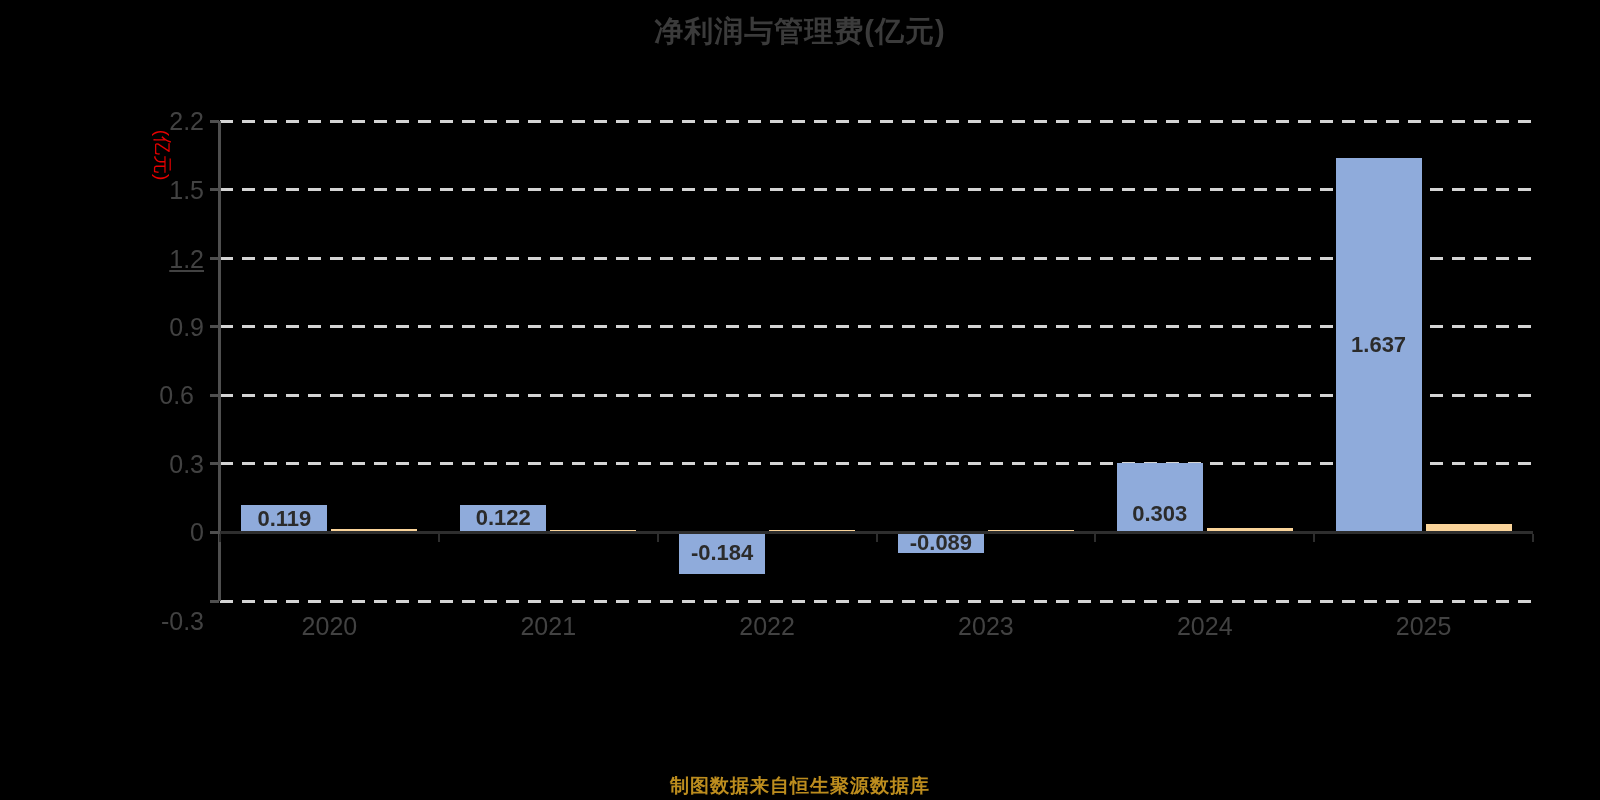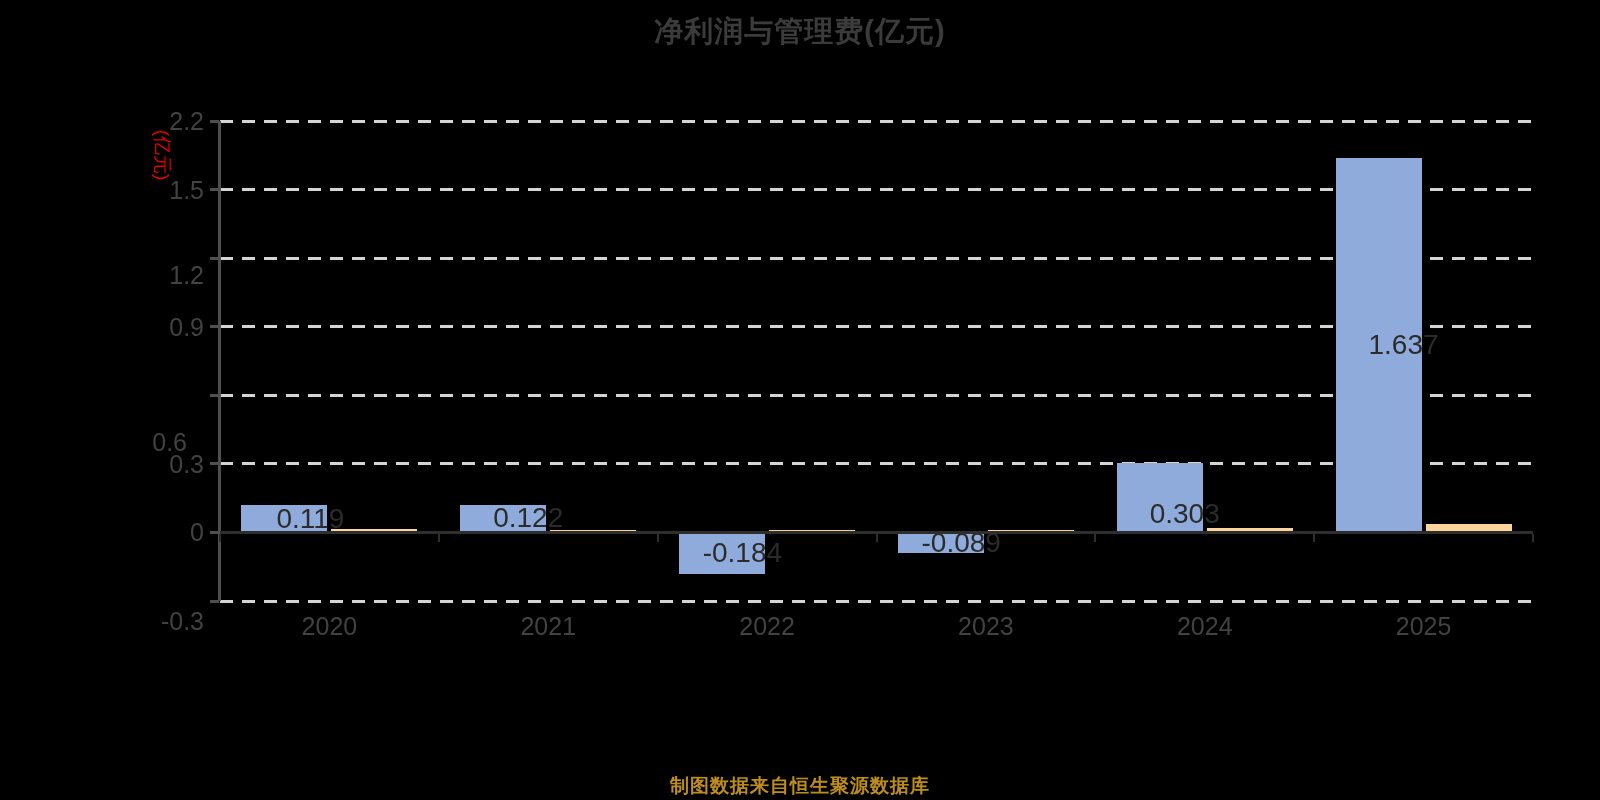--- a/index.html
+++ b/index.html
@@ -7,21 +7,21 @@
           font-family:"Liberation Sans","DejaVu Sans",sans-serif;}
   .title{position:absolute;left:0;right:0;top:12px;text-align:center;
          font-size:29px;font-weight:bold;letter-spacing:1px;}
   .unit{position:absolute;left:120px;top:144px;width:84px;height:22px;line-height:22px;
         text-align:center;font-size:19px;transform:rotate(90deg);}
   .gridline{position:absolute;height:3px;}
   .yaxis-line,.ytick,.xaxis-line,.xtick{position:absolute;}
   .ylabel{position:absolute;width:70px;text-align:right;font-size:25px;height:28px;line-height:28px;}
   .xlabel{position:absolute;width:140px;text-align:center;font-size:25px;height:28px;line-height:28px;}
   .bar{position:absolute;}
-  .bar-label{position:absolute;width:120px;text-align:right;font-size:28px;height:28px;line-height:28px;}
+  .bar-label{position:absolute;width:120px;text-align:center;font-size:22px;height:28px;line-height:28px;font-weight:bold;}
   .legend{position:absolute;left:0;right:0;top:722px;display:flex;justify-content:center;
           align-items:center;gap:20px;}
   .legend-item{display:flex;align-items:center;}
   .legend-swatch{width:49px;height:27px;border-radius:8px;margin-right:9px;}
   .legend-label{font-size:24px;font-weight:bold;}
   .footer{position:absolute;left:0;right:0;top:773px;text-align:center;
           font-size:19px;font-weight:bold;letter-spacing:1px;}
 </style>
 </head>
 <body>
@@ -31,27 +31,27 @@
   <div class="unit" style="color: rgb(230, 0, 0);">(亿元)</div>
   <div id="plot">
       <div class="gridline" style="left: 220px; width: 1313px; top: 119.5px; background: repeating-linear-gradient(90deg, rgb(212, 212, 212) 0px, rgb(212, 212, 212) 13px, transparent 13px, transparent 22px);"></div>
       <div class="ytick" style="left: 210px; width: 9px; top: 119.5px; height: 3px; background: rgb(79, 79, 79);"></div>
       <div class="ylabel" style="left: 134px; top: 107px; color: rgb(66, 66, 66);">2.2</div>
       <div class="gridline" style="left: 220px; width: 1313px; top: 188.071px; background: repeating-linear-gradient(90deg, rgb(212, 212, 212) 0px, rgb(212, 212, 212) 13px, transparent 13px, transparent 22px);"></div>
       <div class="ytick" style="left: 210px; width: 9px; top: 188.071px; height: 3px; background: rgb(79, 79, 79);"></div>
       <div class="ylabel" style="left: 134px; top: 175.571px; color: rgb(66, 66, 66);">1.5</div>
       <div class="gridline" style="left: 220px; width: 1313px; top: 256.643px; background: repeating-linear-gradient(90deg, rgb(212, 212, 212) 0px, rgb(212, 212, 212) 13px, transparent 13px, transparent 22px);"></div>
       <div class="ytick" style="left: 210px; width: 9px; top: 256.643px; height: 3px; background: rgb(79, 79, 79);"></div>
-      <div class="ylabel" style="left: 134px; top: 261px; color: rgb(66, 66, 66);">1.2</div>
+      <div class="ylabel" style="left: 134px; top: 245px; color: rgb(66, 66, 66); text-decoration: underline;">1.2</div>
       <div class="gridline" style="left: 220px; width: 1313px; top: 325.214px; background: repeating-linear-gradient(90deg, rgb(212, 212, 212) 0px, rgb(212, 212, 212) 13px, transparent 13px, transparent 22px);"></div>
       <div class="ytick" style="left: 210px; width: 9px; top: 325.214px; height: 3px; background: rgb(79, 79, 79);"></div>
       <div class="ylabel" style="left: 134px; top: 312.714px; color: rgb(66, 66, 66);">0.9</div>
       <div class="gridline" style="left: 220px; width: 1313px; top: 393.786px; background: repeating-linear-gradient(90deg, rgb(212, 212, 212) 0px, rgb(212, 212, 212) 13px, transparent 13px, transparent 22px);"></div>
       <div class="ytick" style="left: 210px; width: 9px; top: 393.786px; height: 3px; background: rgb(79, 79, 79);"></div>
-      <div class="ylabel" style="left: 117px; top: 381.286px; color: rgb(66, 66, 66); margin-top: 47px;">0.6</div>
+      <div class="ylabel" style="left: 124px; top: 381.286px; color: rgb(66, 66, 66);">0.6</div>
       <div class="gridline" style="left: 220px; width: 1313px; top: 462.357px; background: repeating-linear-gradient(90deg, rgb(212, 212, 212) 0px, rgb(212, 212, 212) 13px, transparent 13px, transparent 22px);"></div>
       <div class="ytick" style="left: 210px; width: 9px; top: 462.357px; height: 3px; background: rgb(79, 79, 79);"></div>
       <div class="ylabel" style="left: 134px; top: 449.857px; color: rgb(66, 66, 66);">0.3</div>
       <div class="ytick" style="left: 210px; width: 9px; top: 530.929px; height: 3px; background: rgb(79, 79, 79);"></div>
       <div class="ylabel" style="left: 134px; top: 518.429px; color: rgb(66, 66, 66);">0</div>
       <div class="gridline" style="left: 220px; width: 1313px; top: 599.5px; background: repeating-linear-gradient(90deg, rgb(212, 212, 212) 0px, rgb(212, 212, 212) 13px, transparent 13px, transparent 22px);"></div>
       <div class="ytick" style="left: 210px; width: 9px; top: 599.5px; height: 3px; background: rgb(79, 79, 79);"></div>
       <div class="ylabel" style="left: 134px; top: 587px; color: rgb(66, 66, 66); margin-top: 20px;">-0.3</div>
       <div class="yaxis-line" style="left: 218px; width: 3px; top: 121px; height: 480px; background: rgb(79, 79, 79);"></div>
       <div class="bar" style="left: 241.417px; width: 86px; top: 505.229px; height: 27.2px; background: rgb(143, 171, 219);"></div>

